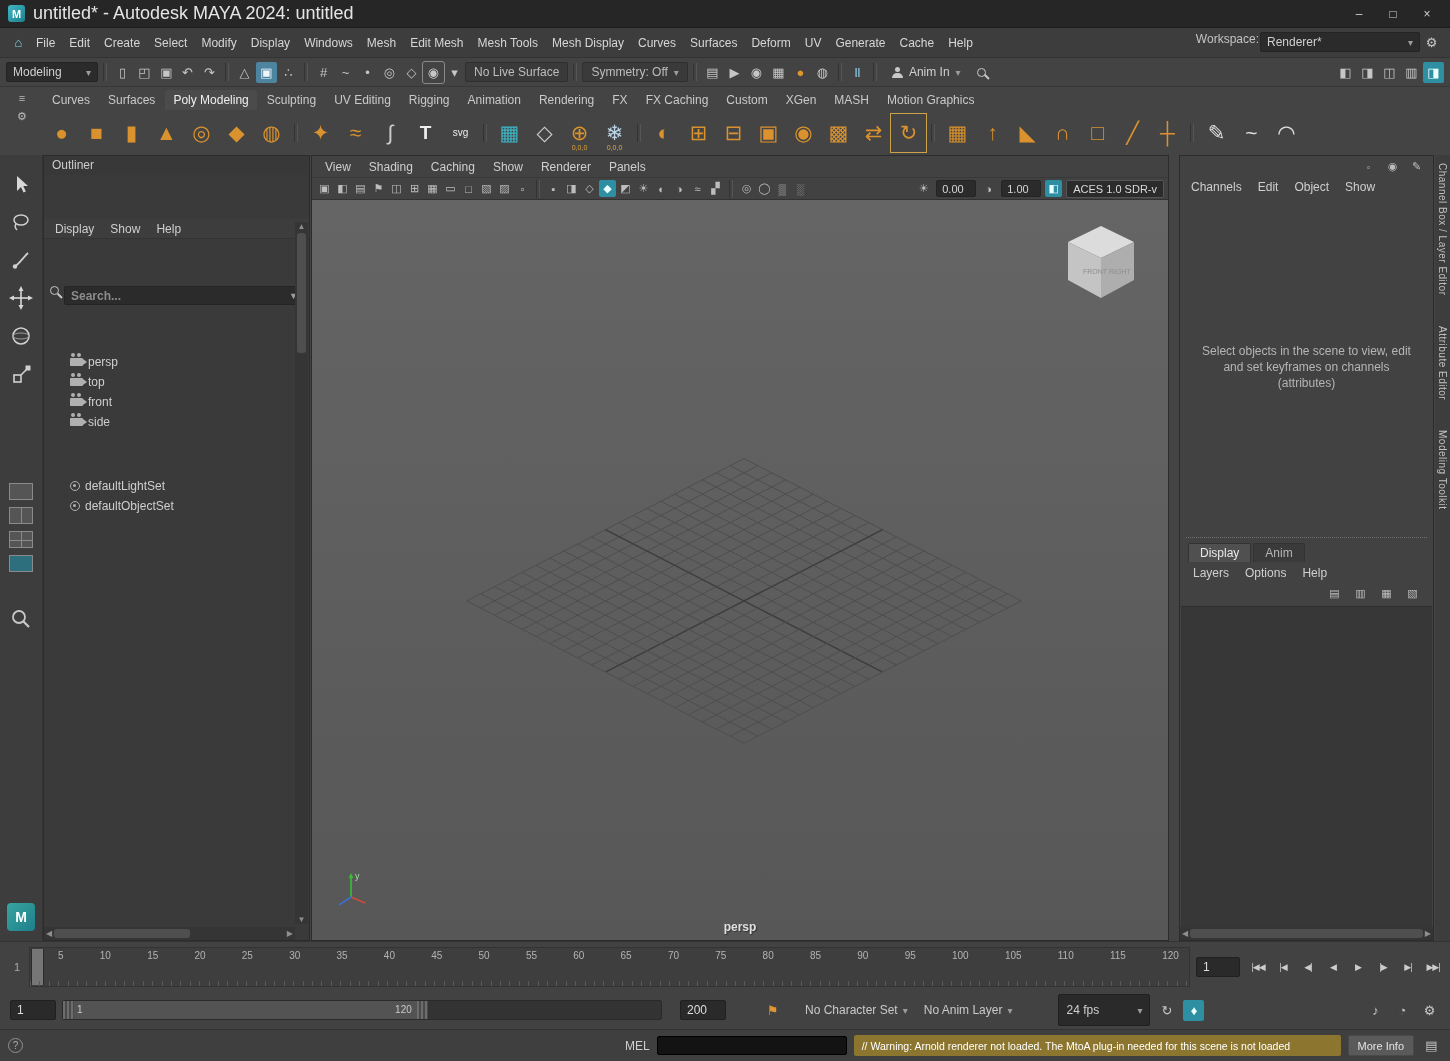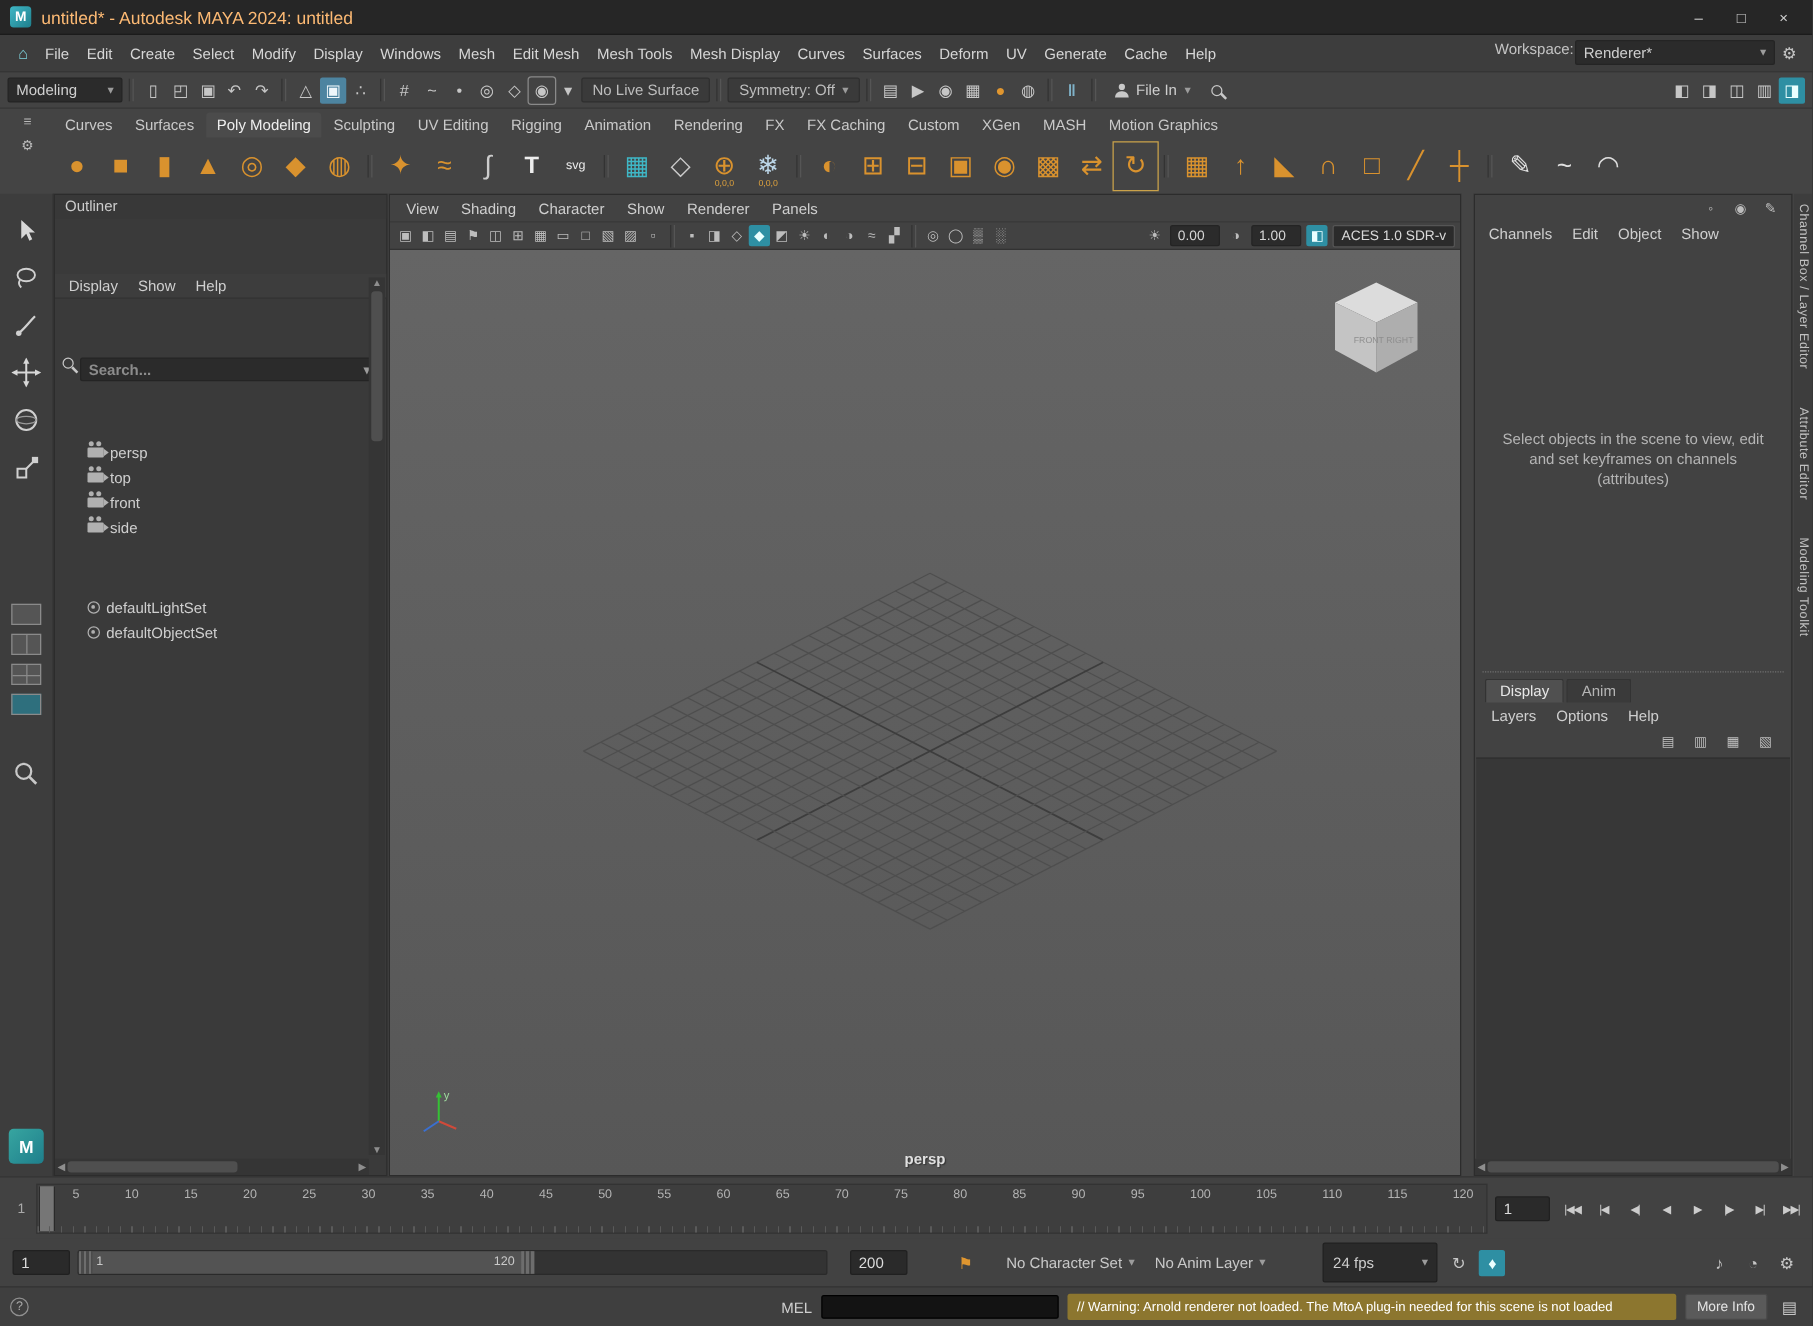--- a/index.html
+++ b/index.html
@@ -8,21 +8,21 @@
         font-family:"Liberation Sans", sans-serif; font-size:12px; color:#cfcfcf;
         overflow:hidden; user-select:none; }
   .abs{ position:absolute; }
   .row{ display:flex; align-items:center; }
 
   
   .titlebar{ left:0; top:0; right:0; height:28px; background:#262626; display:flex;
              align-items:center; padding:0 8px; gap:8px; border-bottom:1px solid #1b1b1b; }
   .applogo{ width:17px; height:17px; border-radius:3px; background:linear-gradient(135deg,#3fb7c6,#1f7f8c);
             color:#fff; font-weight:bold; font-size:11px; display:flex; align-items:center; justify-content:center; }
-  .title-text{ color:#fdba74; font-size:14px; }
+  .title-text{ color:#e5e5e5; font-size:18px; }
   .winbtns{ margin-left:auto; display:flex; gap:4px; }
   .winbtn{ width:30px; height:22px; display:flex; align-items:center; justify-content:center; color:#cfcfcf; font-size:12px; }
 
   
   .menubar{ left:0; top:28px; right:0; height:30px; background:#3d3d3d; display:flex;
             align-items:center; padding:0 8px; border-bottom:1px solid #333; }
   .menus{ display:flex; align-items:center; }
   .menu-item{ padding:3px 7px; color:#d6d6d6; white-space:nowrap; }
   .ws{ margin-left:auto; display:flex; align-items:flex-start; gap:1px; }
   .ws-label{ color:#c4c4c4; }
@@ -276,21 +276,21 @@
         <span class="ib">◉</span>
         <span class="ib">▦</span>
         <span class="ib" style="color:#e0962f">●</span>
         <span class="ib">◍</span>
     </div>
     <span class="vsep"></span>
     <span class="ib" style="color:#7fb2c8;font-weight:bold">‖</span>
     <span class="vsep"></span>
     <div class="row" style="gap:6px;margin-left:10px">
       <span class="person"></span>
-      <span>File In</span>
+      <span>Anim In</span>
       <span class="arrow">▾</span>
     </div>
     <span class="ib" style="margin-left:10px">
         <span class="mag"></span>
       </span>
     <div class="grp" style="margin-left:auto">
       <span class="ib">◧</span>
         <span class="ib">◨</span>
         <span class="ib">◫</span>
         <span class="ib">▥</span>
@@ -595,21 +595,21 @@
       <span>◀</span>
       <span class="thumb"></span>
       <span style="margin-left:auto">▶</span>
     </div>
   </div>
 
   <div class="viewport abs">
     <div class="vp-menus">
       <span class="pm-item">View</span>
         <span class="pm-item">Shading</span>
-        <span class="pm-item">Character</span>
+        <span class="pm-item">Caching</span>
         <span class="pm-item">Show</span>
         <span class="pm-item">Renderer</span>
         <span class="pm-item">Panels</span>
     </div>
     <div class="vp-toolbar">
       <div class="grp">
         <span class="vib">▣</span>
           <span class="vib">◧</span>
           <span class="vib">▤</span>
           <span class="vib">⚑</span>

